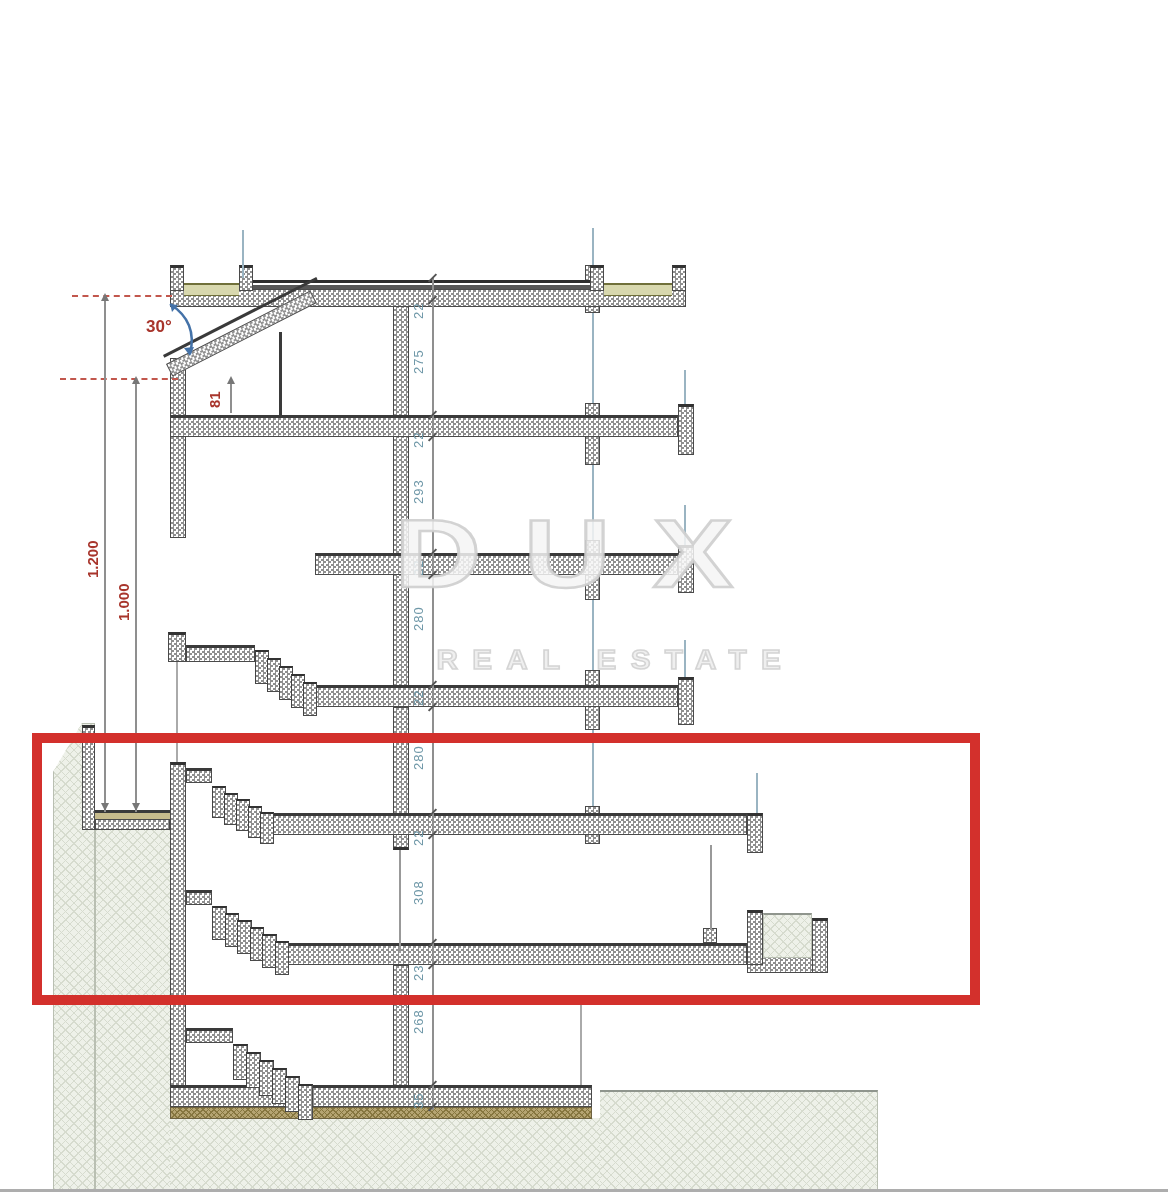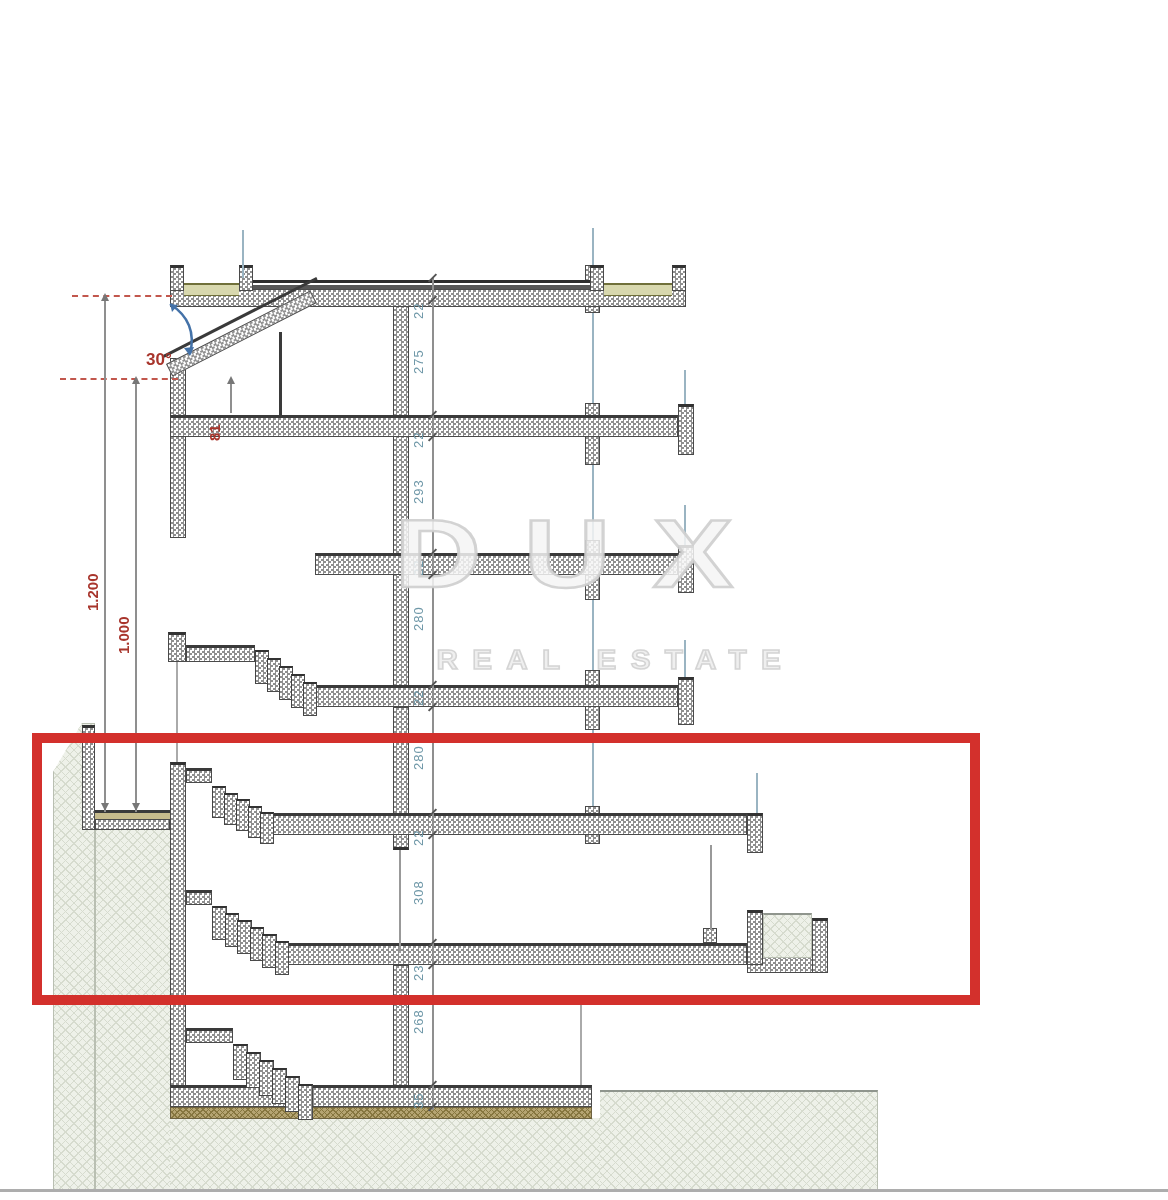--- a/index.html
+++ b/index.html
@@ -15,21 +15,21 @@
   .deck{background:linear-gradient(#2e2e2e 0 3px,#ffffff 3px 5px,#575757 5px 100%);}
   .green{background:#d8d8ae;border-top:2px solid #70703a;border-bottom:1px solid #70703a;}
   .tan{background:#c6bb8c;}
   .dark{background:#3a3a3a;}
   .vblue{background:#9ab4c2;}
   .vgray{background:#999;}
   .dimline{background:#8f8f8f;}
   .dash{border-top:2px dashed #c2574d;height:0;}
   .tick{width:11px;height:2px;background:#555;transform:rotate(-45deg);}
   .dimtxt{writing-mode:vertical-rl;transform:rotate(180deg);color:var(--dimc,#6f98a8);font-size:13px;text-align:center;letter-spacing:1px;}
-  .redtxt{color:var(--annc,#a8352c);font-weight:bold;margin-top:33px;}
+  .redtxt{color:var(--annc,#a8352c);font-weight:bold;}
   .redvert{writing-mode:vertical-rl;transform:rotate(180deg);text-align:center;}
   .arrow-up{width:0;height:0;border-left:4px solid transparent;border-right:4px solid transparent;border-bottom:8px solid #777;}
   .arrow-dn{width:0;height:0;border-left:4px solid transparent;border-right:4px solid transparent;border-top:8px solid #777;}
   .step{border-top:2px solid #333;border-left:1px solid #444;}
   .wm1{font-weight:bold;font-size:96px;line-height:104px;letter-spacing:34px;color:rgba(245,245,245,0.85);-webkit-text-stroke:2.5px rgba(206,206,206,0.9);transform:scaleX(1.25);transform-origin:center;text-align:center;white-space:nowrap;}
   .wm2{font-weight:bold;font-size:27px;letter-spacing:13px;color:rgba(238,238,238,0.95);-webkit-text-stroke:1.5px rgba(208,208,208,0.9);transform:scaleX(1.1);transform-origin:center;text-align:center;white-space:nowrap;}
   .redbox{border:10px solid var(--hl,#d3302c);background:transparent;}
 </style>
 </head>
 <body>

